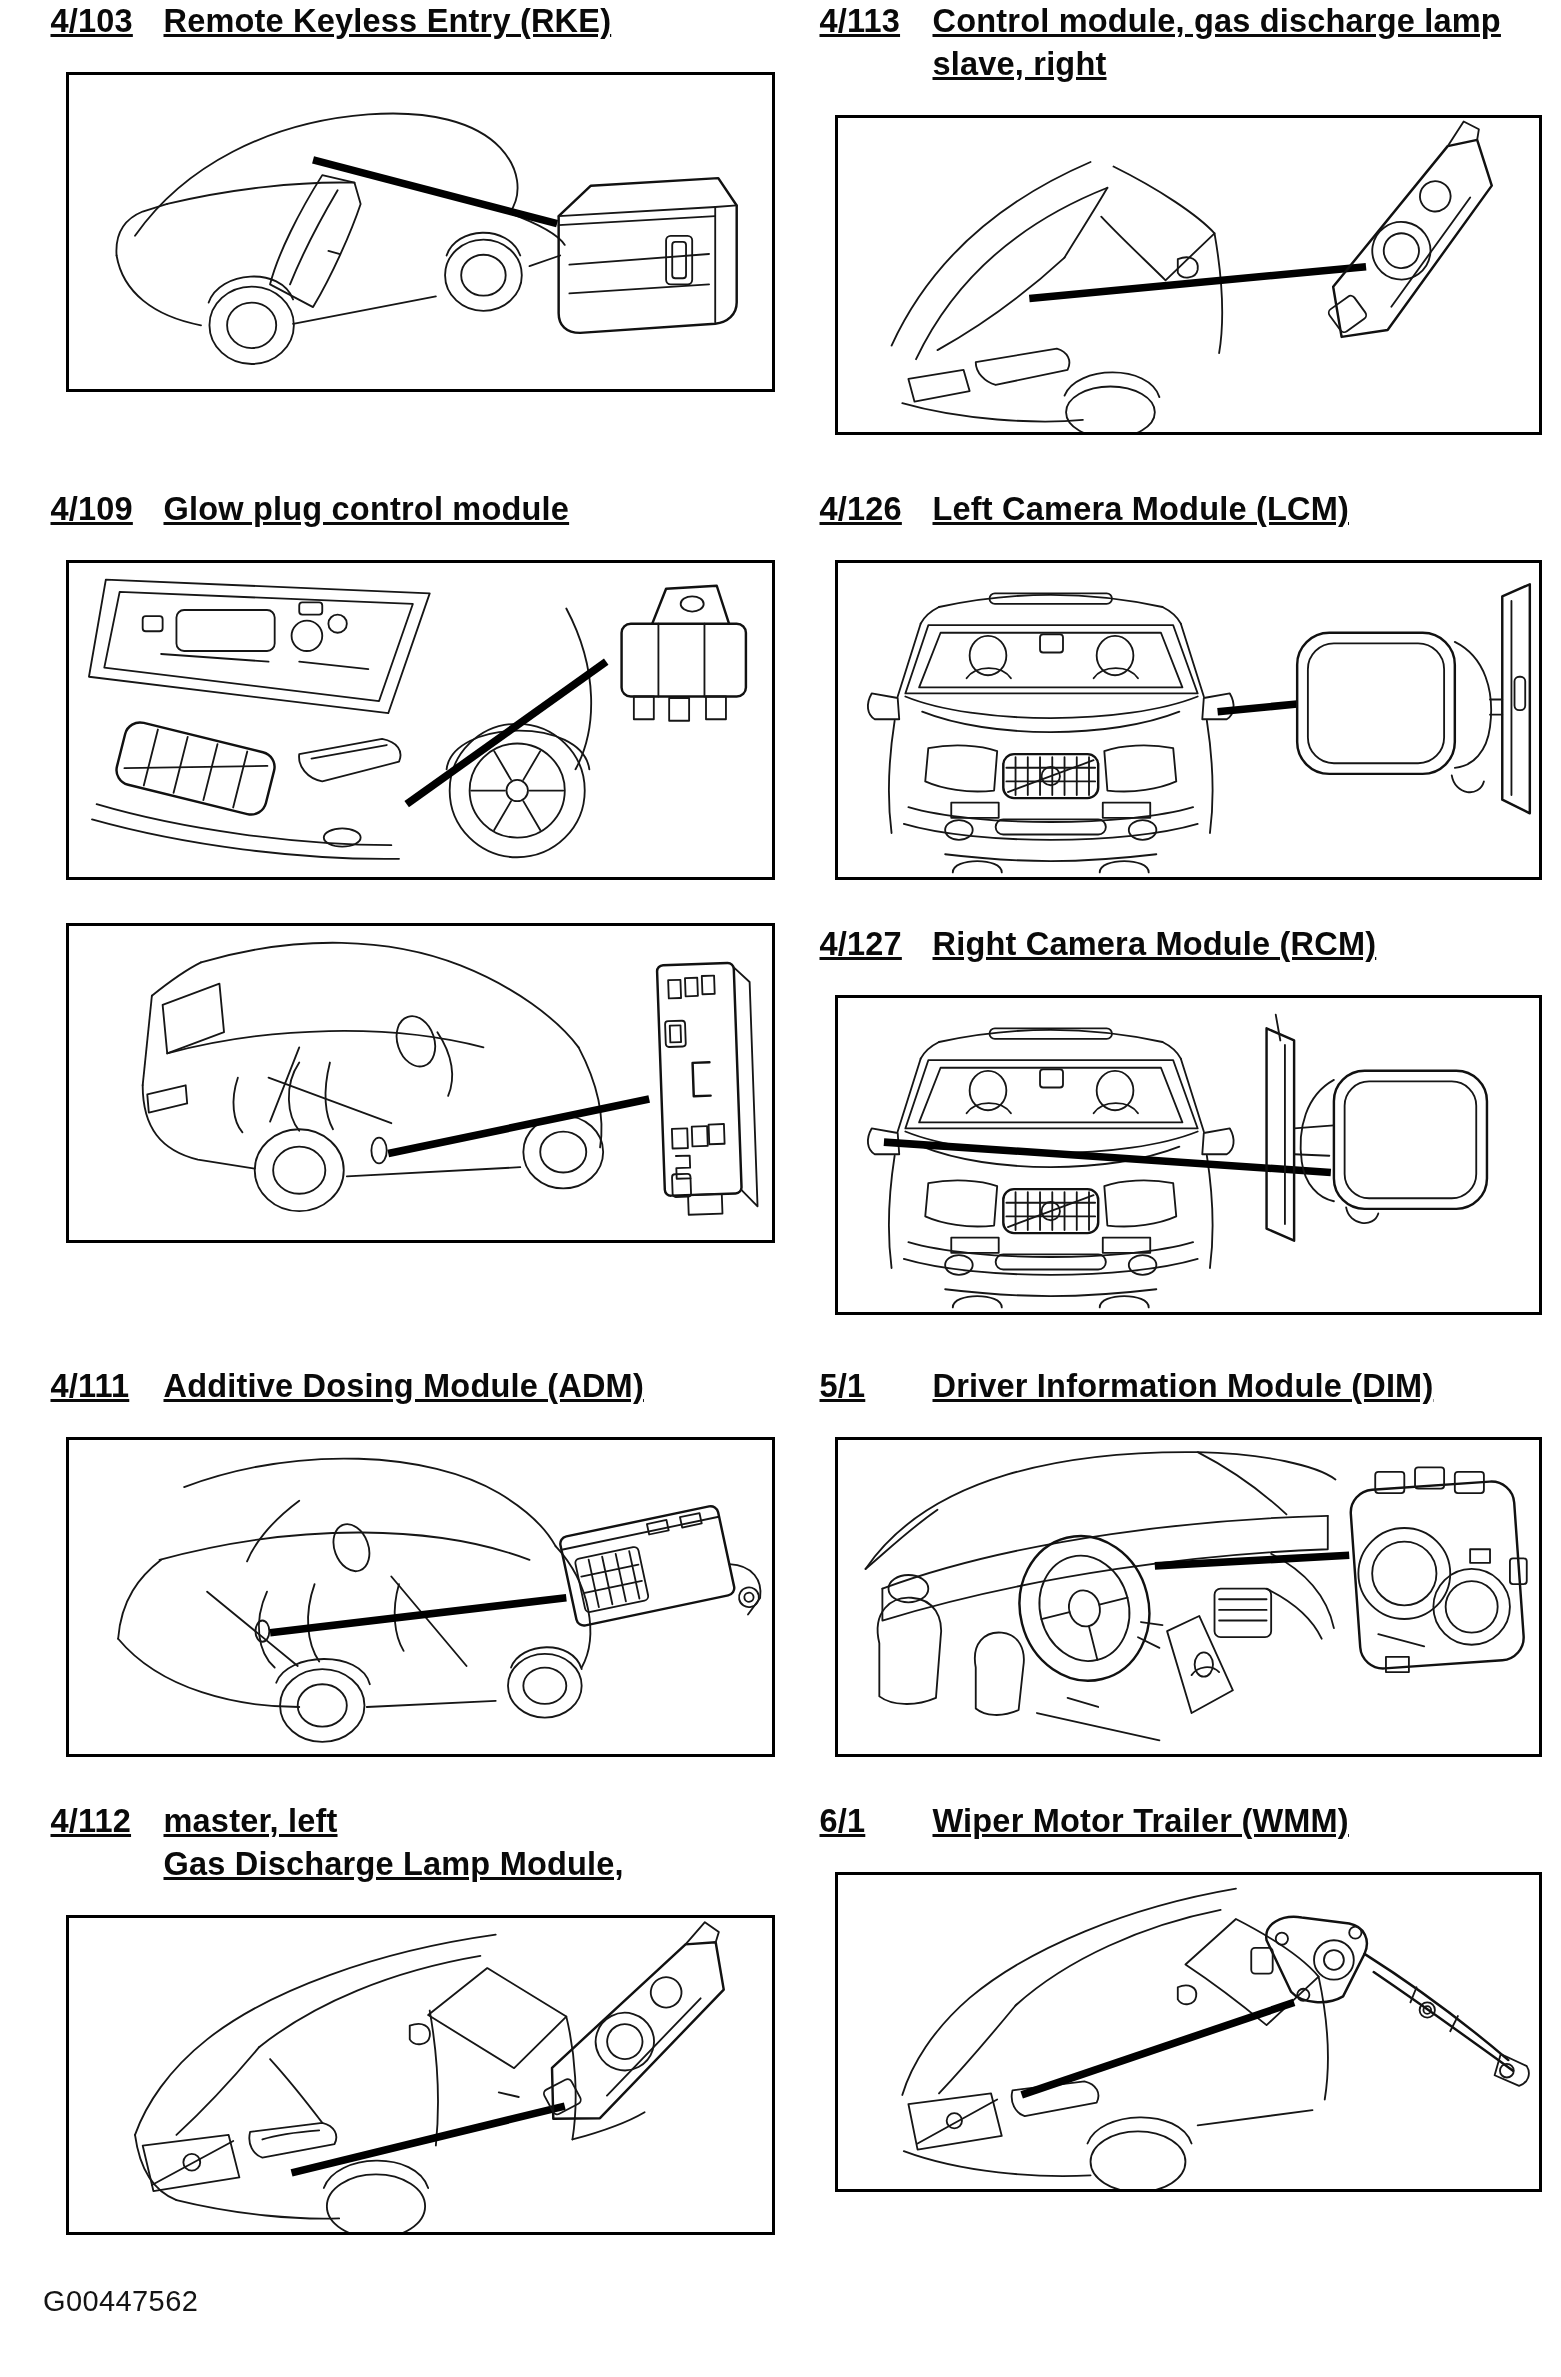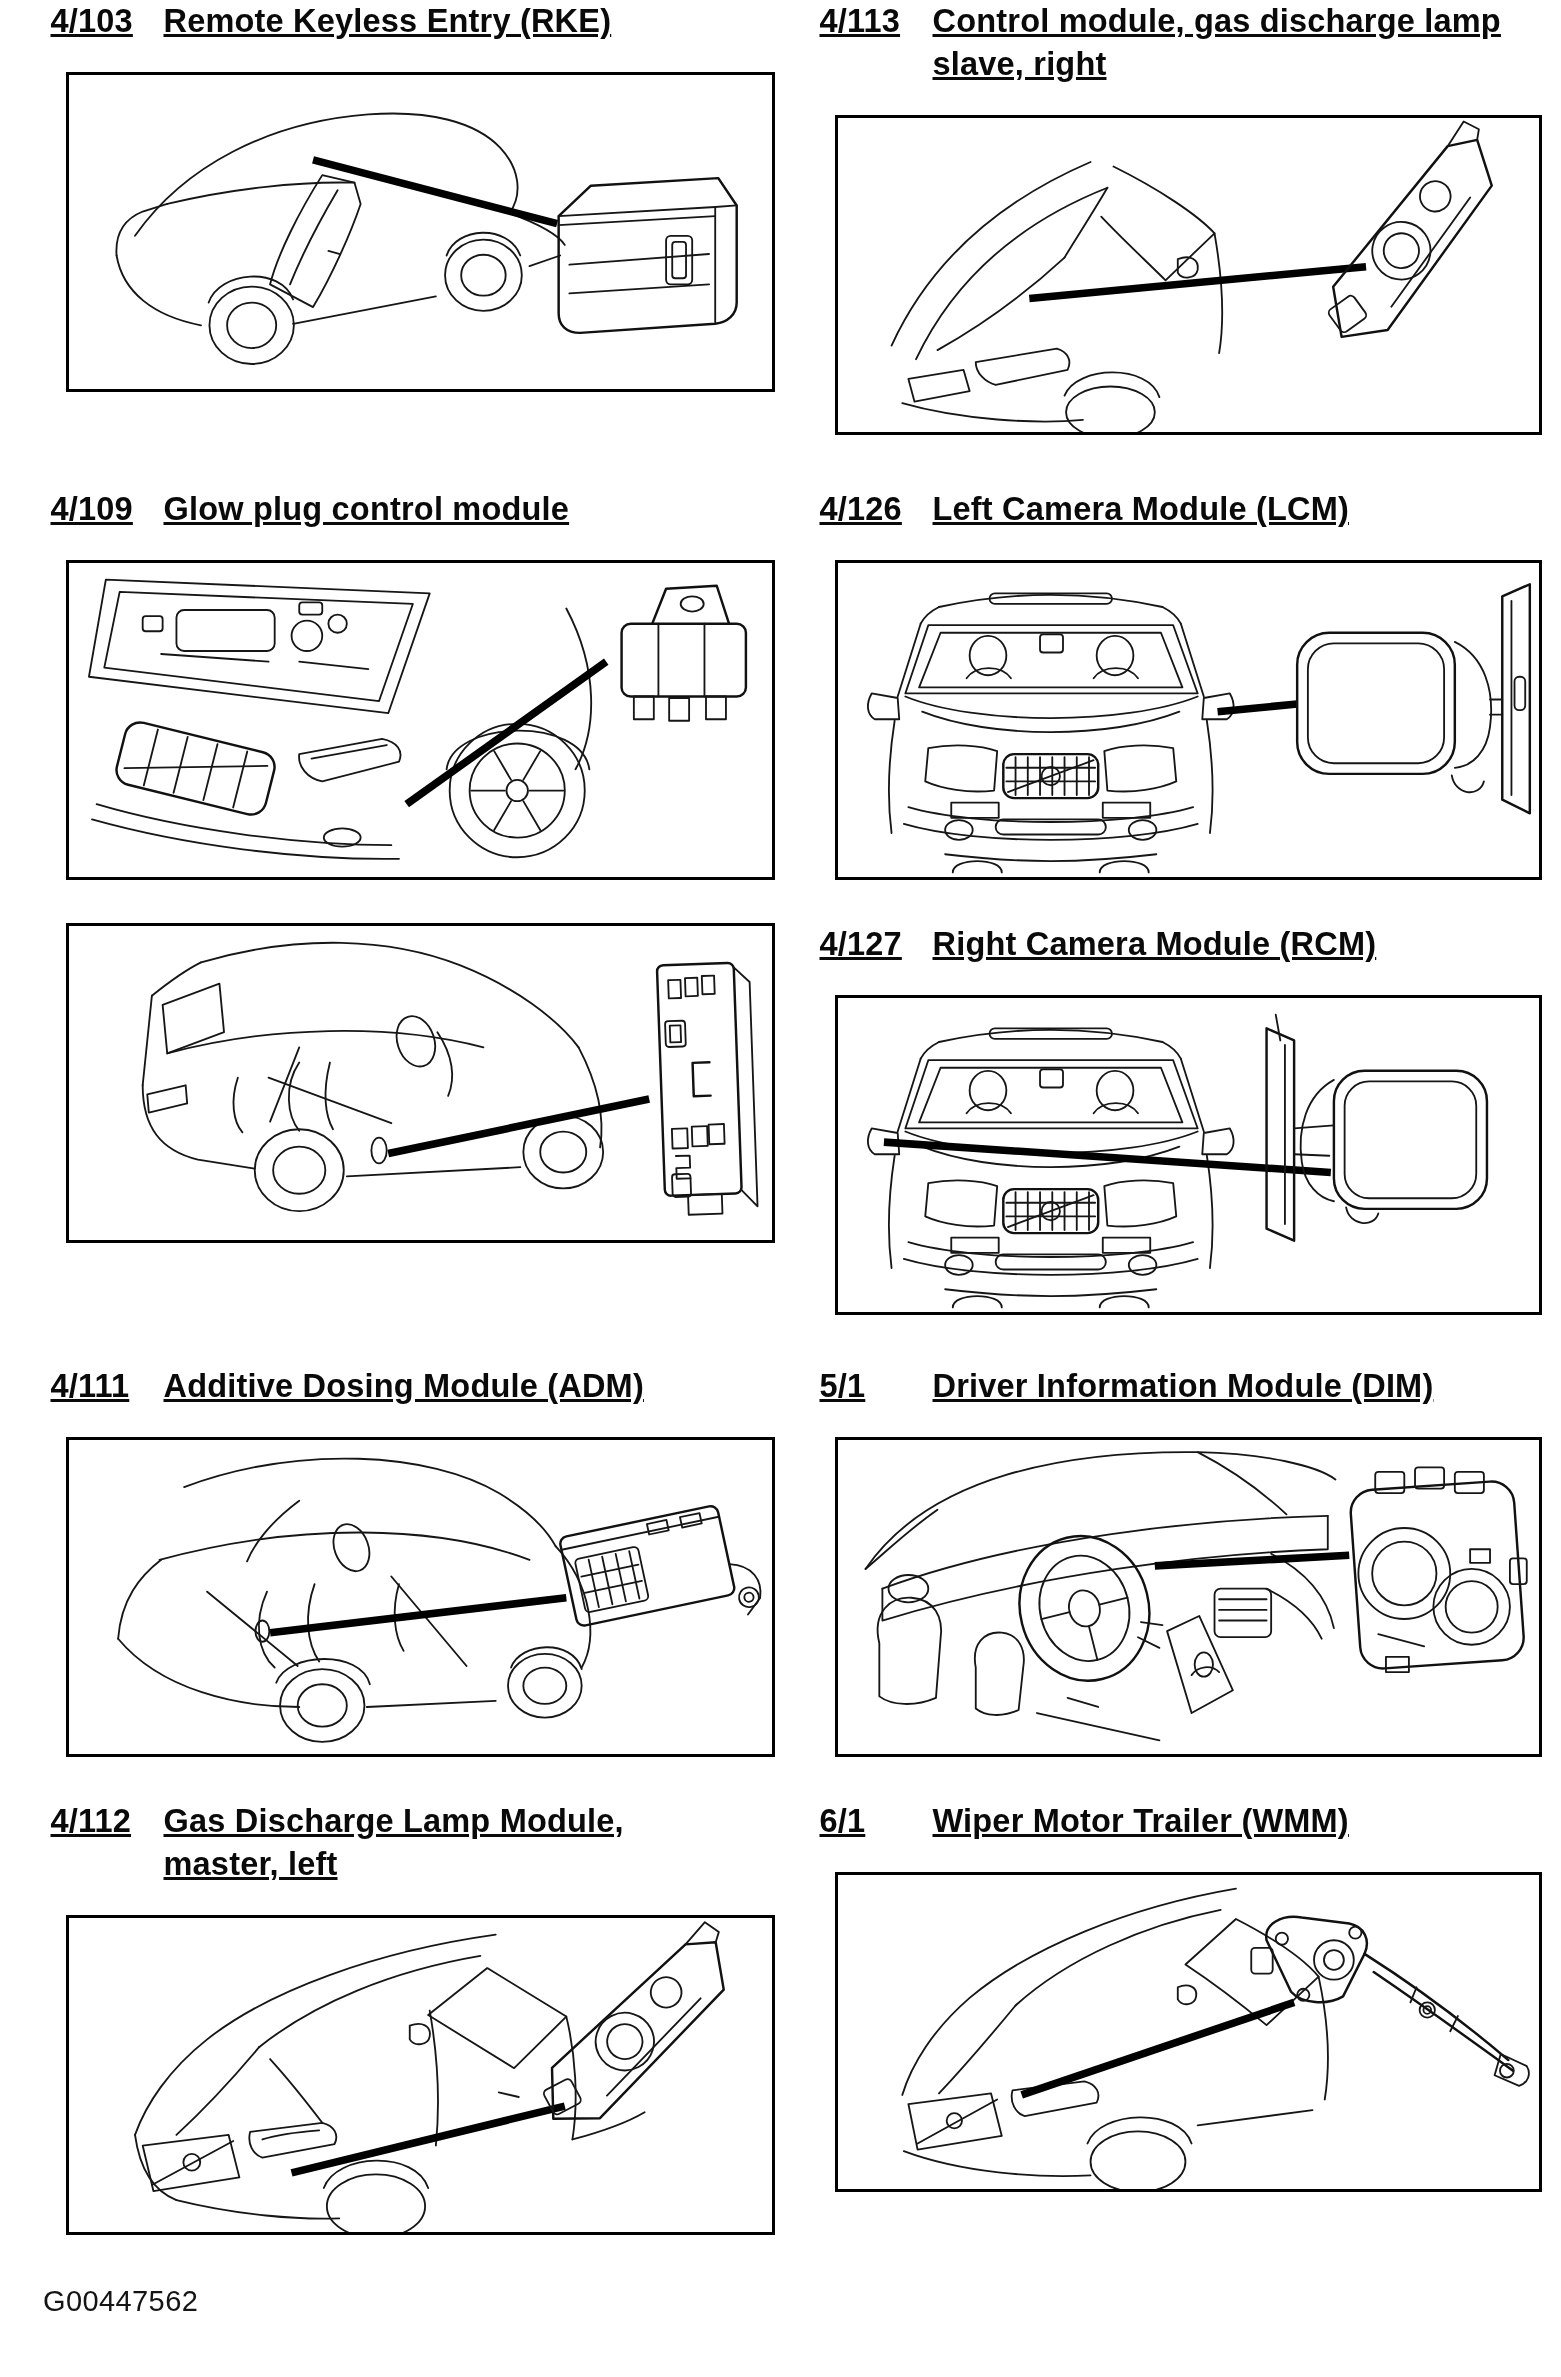--- a/index.html
+++ b/index.html
@@ -463,22 +463,22 @@
             <path class="sk" d="M30,220 L90,236"></path>
           </g>
         </svg>
       </div>
     </section>
 
     <section class="cell">
       <div class="hdr">
         <span class="ref">4/112</span>
         <span class="ttl">
+          <span class="tline">master, left</span>
           <span class="tline">Gas Discharge Lamp Module,</span>
-          <span class="tline">master, left</span>
         </span>
       </div>
       <div class="figbox">
         <svg viewBox="0 0 916 414" preserveAspectRatio="none">
           <g>
             <path class="sk" d="M556,22 C400,44 260,96 180,160 C130,200 100,246 86,286"></path>
             <path class="sk" d="M536,50 C420,70 320,112 248,170"></path>
             <path class="sk" d="M545,66 L648,130 L580,198 L468,128 Z"></path>
             <path class="sk" d="M648,130 C660,180 664,240 656,292"></path>
             <path class="sk" d="M470,122 C480,180 484,240 478,300"></path>

